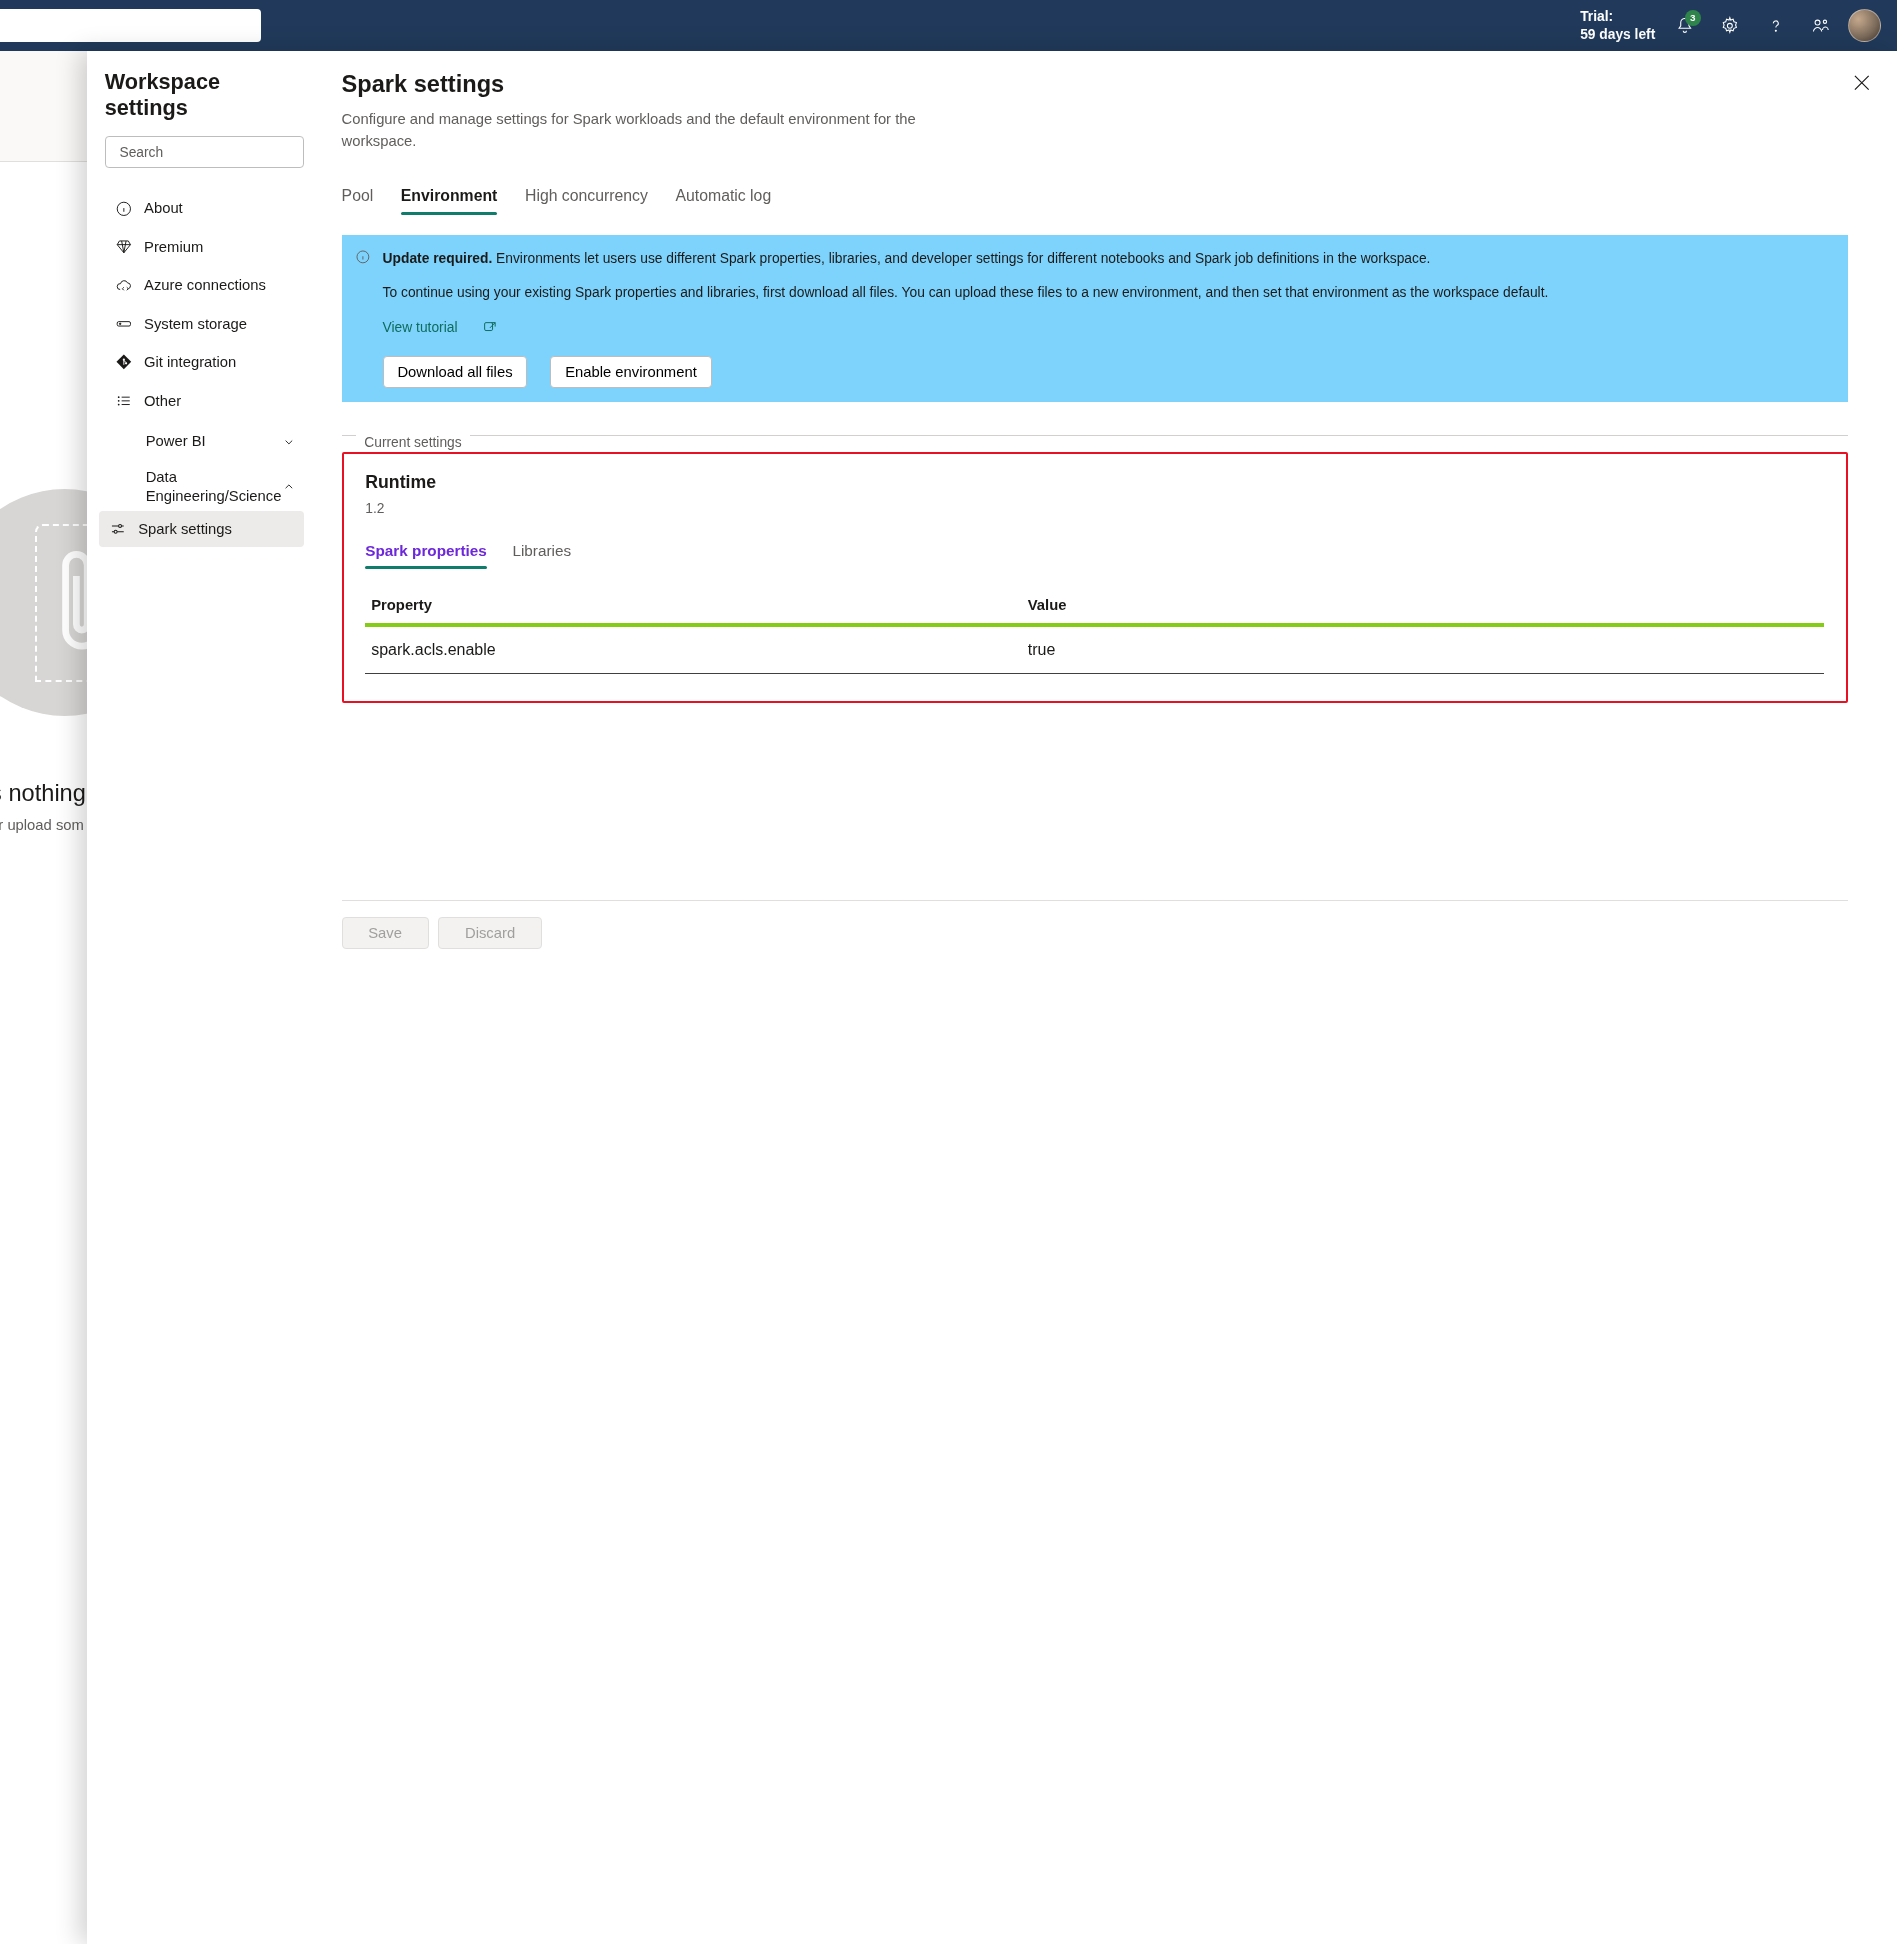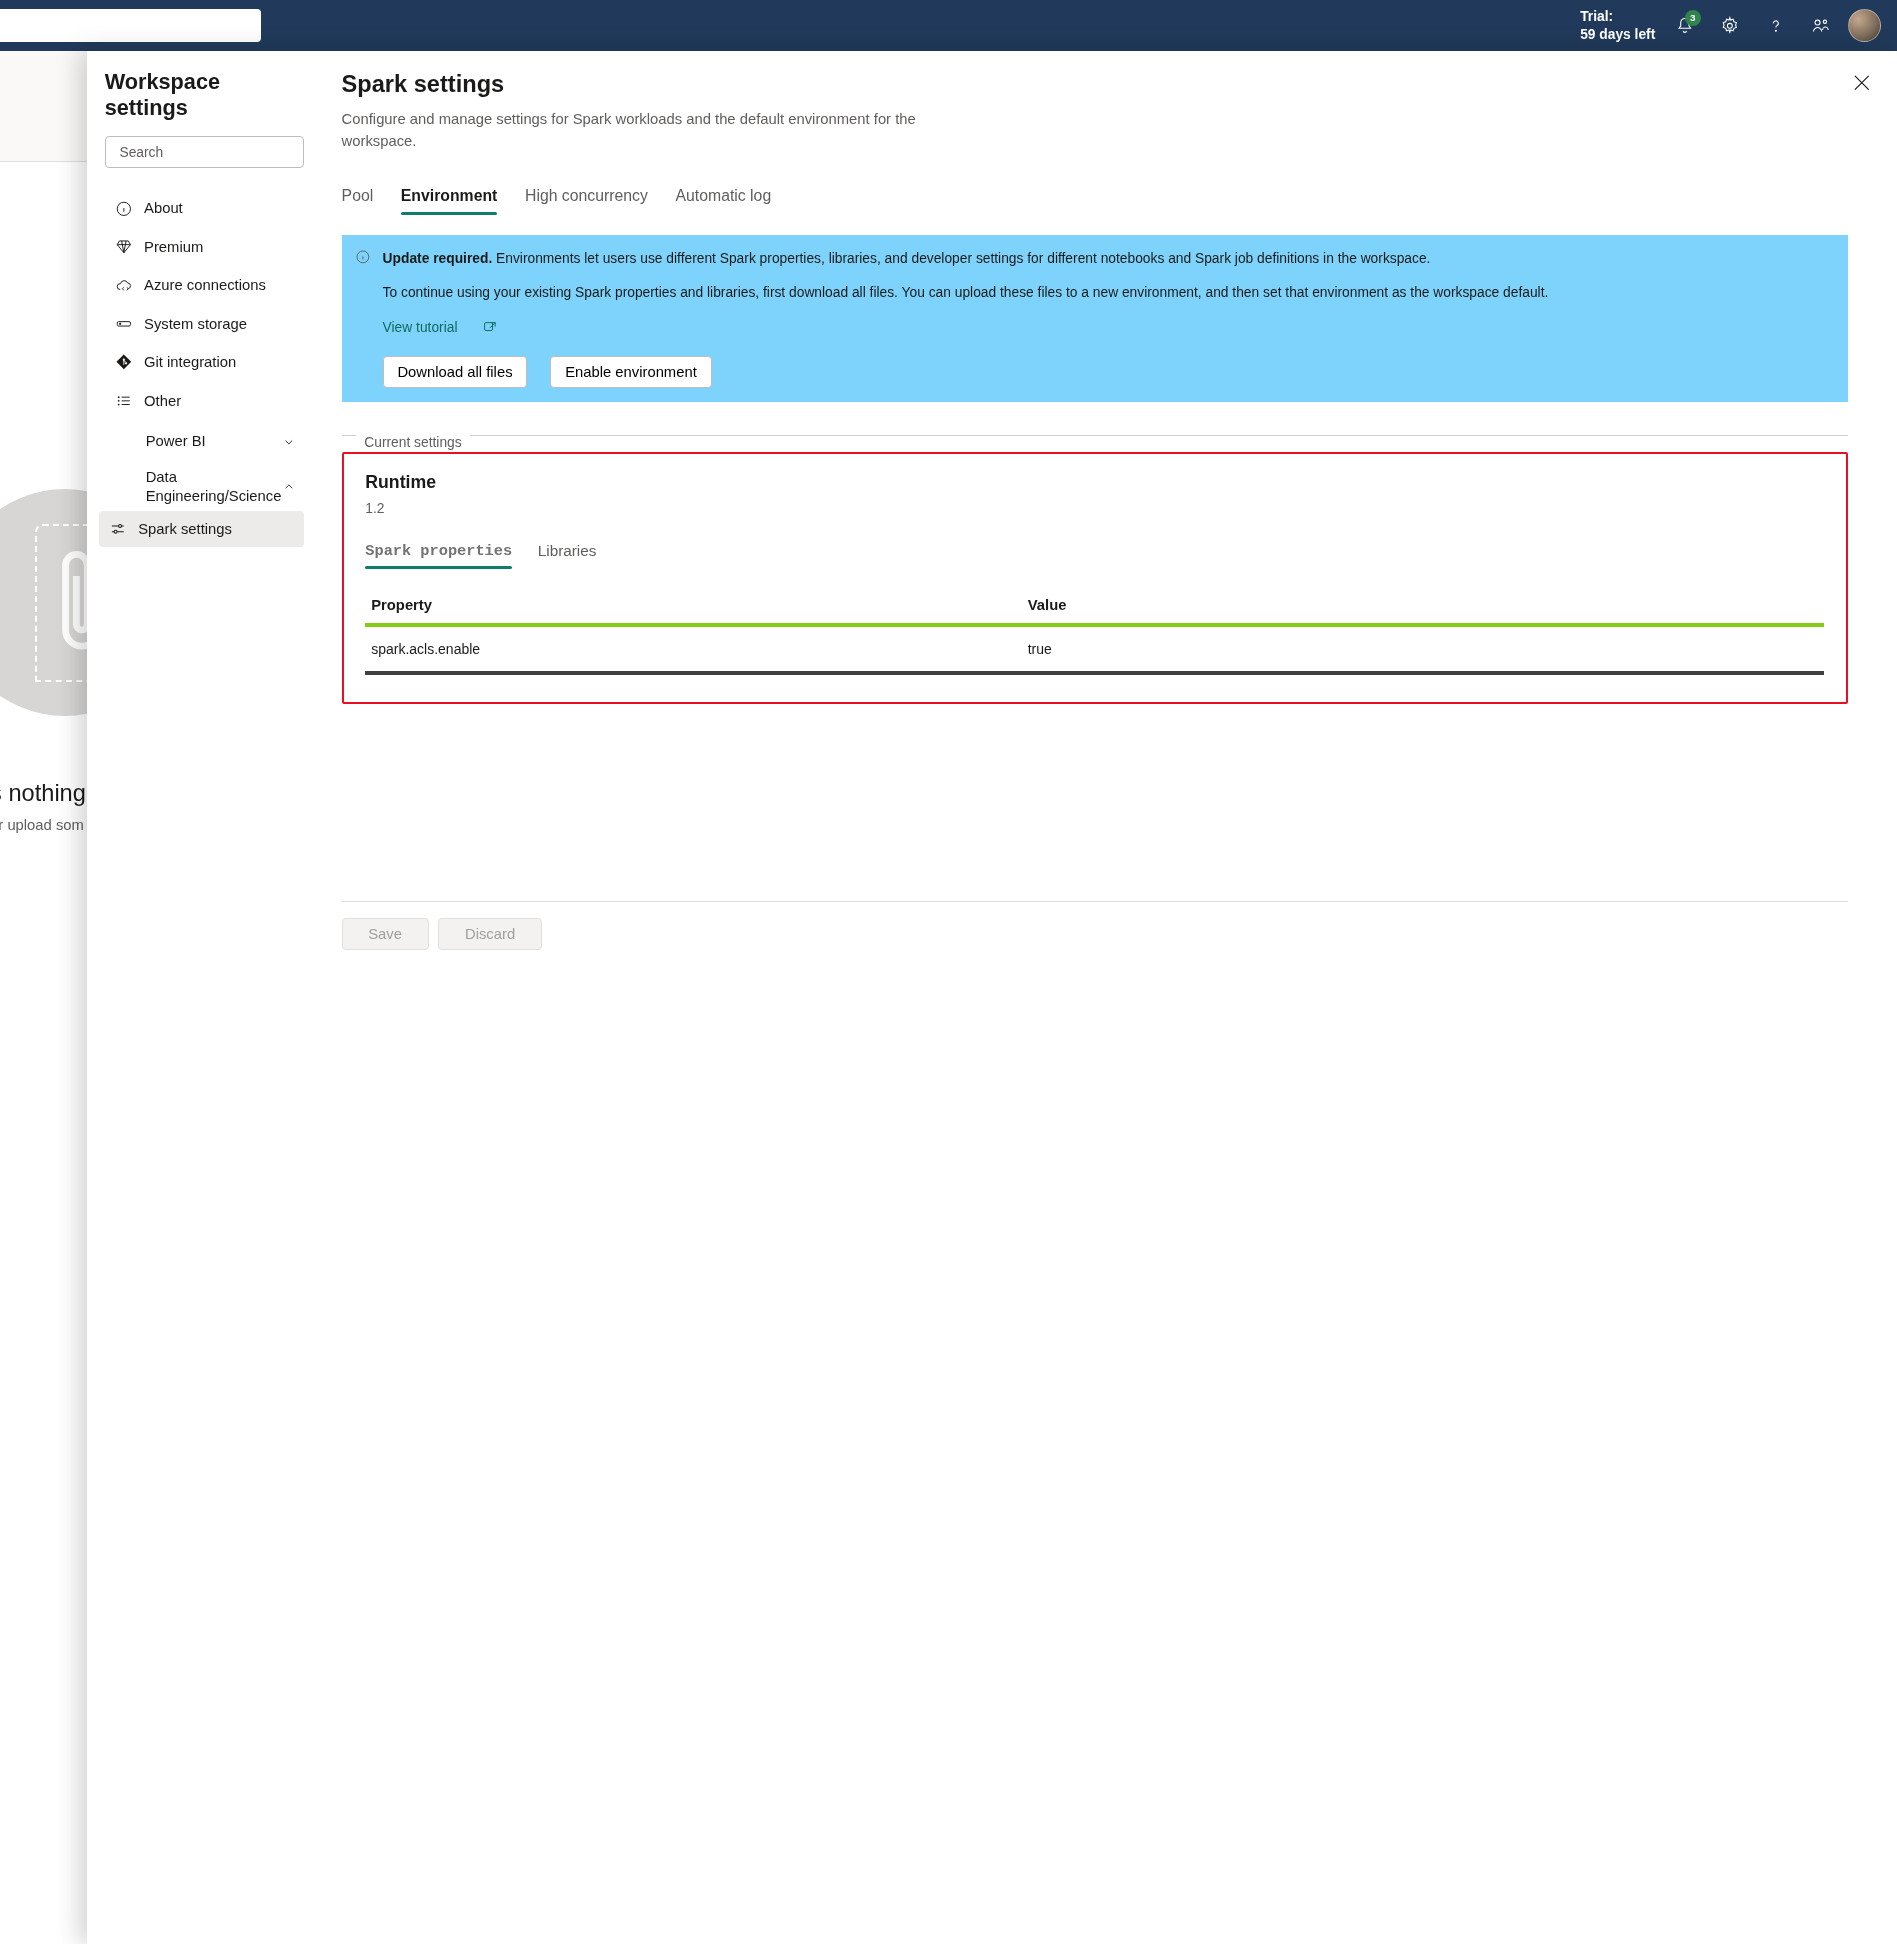--- a/index.html
+++ b/index.html
@@ -198,33 +198,33 @@
     border: 2.5px solid #e81123;
     border-radius: 2px;
     padding: 17.7px 21.7px 27.6px 21.7px;
     margin-top: 2px;
   }
   .runtime-title { font-size: 17.7px; font-weight: 700; margin-bottom: 7.9px; }
   .runtime-version { font-size: 13.8px; color: #605e5c; margin-bottom: 21.7px; }
 
   .subtabs { display: flex; gap: 25.6px; margin-bottom: 7.9px; }
   .subtab { font-size: 15.3px; color: #605e5c; padding: 3.9px 0 9.9px; cursor: pointer; position: relative; }
-  .subtab.active { color: #737373; font-weight: 700; font-family: Liberation Mono, monospace; }
+  .subtab.active { color: #6d28d9; font-weight: 700; }
   .subtab.active::after {
     content: ""; position: absolute; left: 0; right: 0; bottom: 0;
     height: 3px; background: #107c6b; border-radius: 2px;
   }
 
   table.props { width: 100%; border-collapse: collapse; margin-top: 17.7px; }
   table.props th {
     text-align: left; font-size: 14.8px; font-weight: 700;
     padding: 9.9px 5.9px; border-bottom: 4px solid #84cc16;
   }
   table.props td {
-    font-size: 14px; padding: 13.8px 5.9px; border-bottom: 4px solid #404040;
+    font-size: 16px; padding: 13.8px 5.9px; border-bottom: 1px solid #404040;
     color: #1b1a19;
   }
 
   .footer-actions {
     border-top: 1px solid #e1dfdd;
     padding: 15.8px 0 7.9px;
     display: flex; gap: 9.9px;
     margin-top: 197px;
   }
   .btn.disabled {

